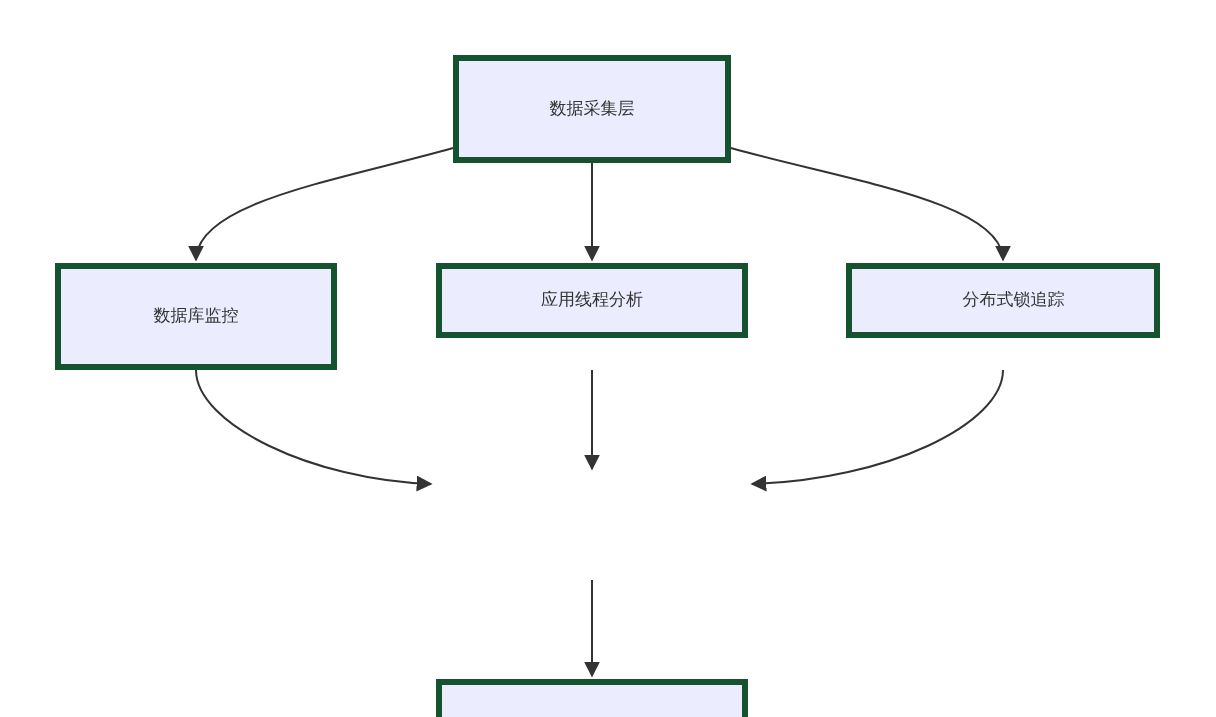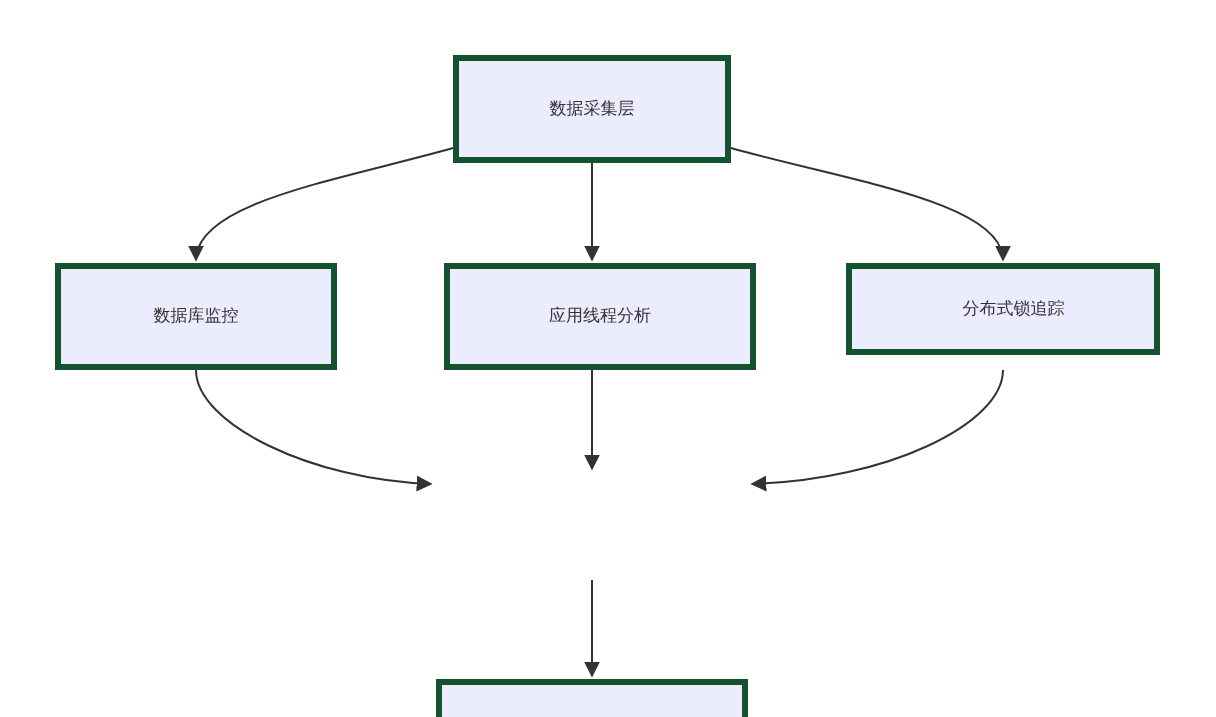--- a/index.html
+++ b/index.html
@@ -39,22 +39,22 @@
     white-space: nowrap;
   }
   .edge {
     stroke: #333333;
     stroke-width: 2px;
     fill: none;
   }
   
   #node-collect { left: 453px; top: 55px;  width: 278px; height: 108px; }
   #node-db      { left: 55px;  top: 263px; width: 282px; height: 107px; }
-  #node-thread  { left: 436px; top: 263px; width: 312px; height: 107px; margin-left: 8px; }
-  #node-dist    { left: 846px; top: 263px; width: 314px; height: 92px; padding-left: 21px; }
+  #node-thread  { left: 436px; top: 263px; width: 312px; height: 75px; }
+  #node-dist    { left: 846px; top: 263px; width: 314px; height: 75px; padding-left: 21px; }
   #node-engine  { left: 435px; top: 472px; width: 313px; height: 106px; }
   #node-output  { left: 436px; top: 679px; width: 312px; height: 60px; }
 </style>
 </head>
 <body>
 
 <div id="stage">
 
   <svg id="edges" width="1216" height="717" viewBox="0 0 1216 717">
     <defs>

